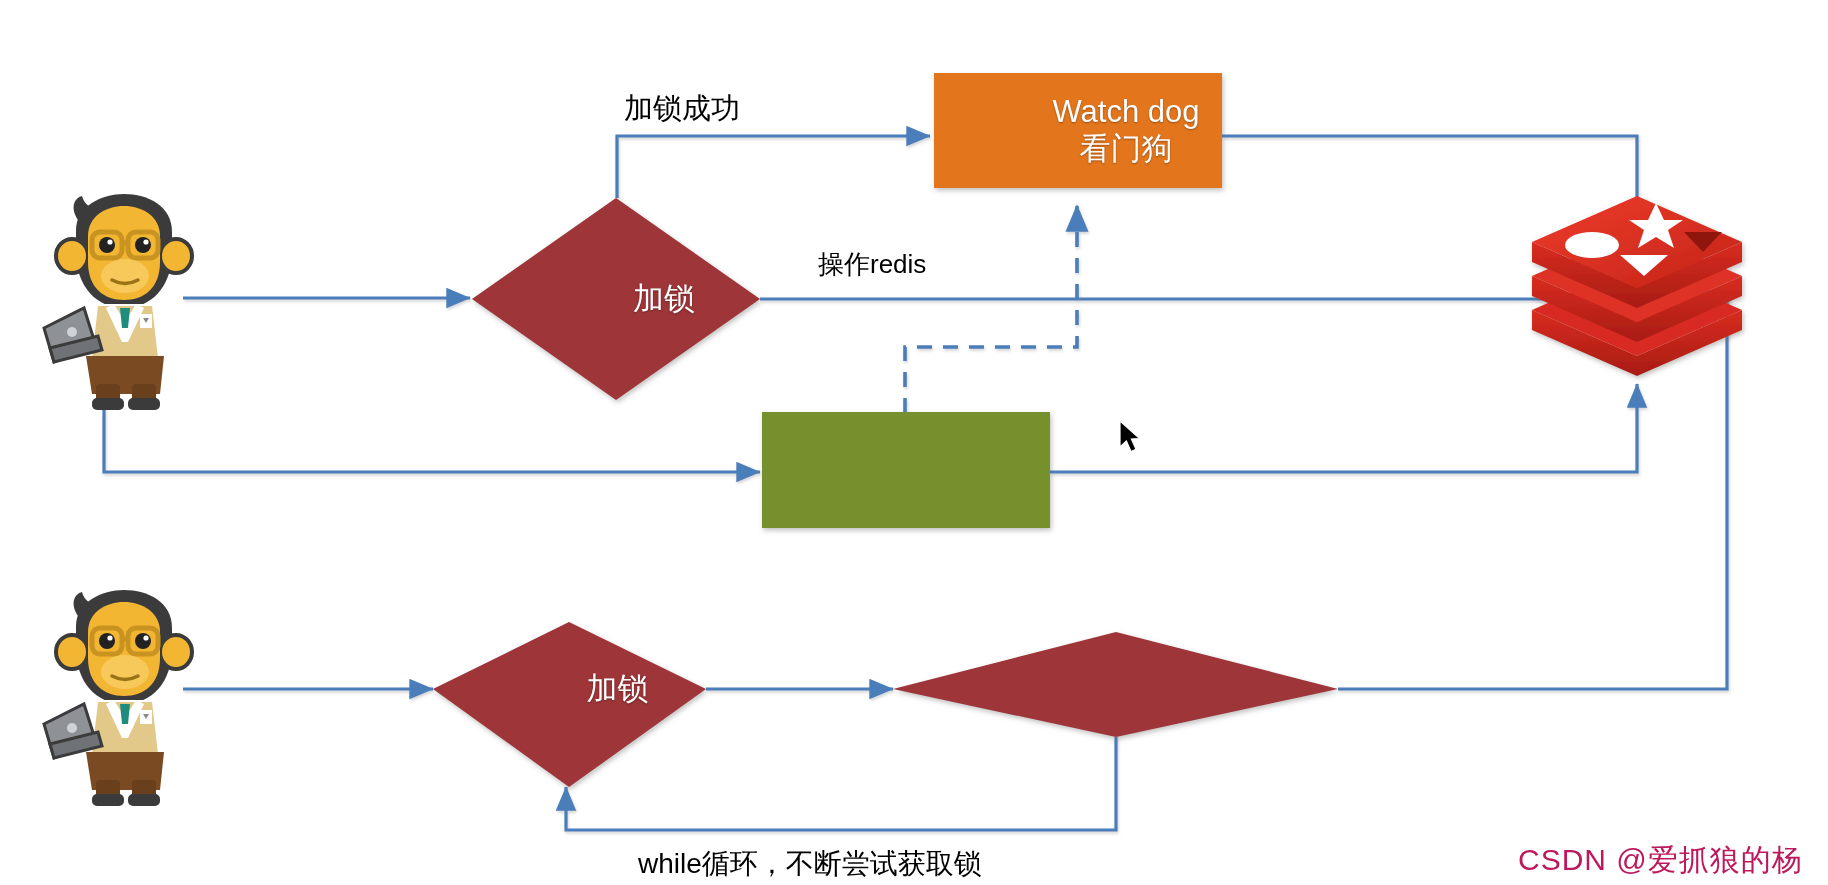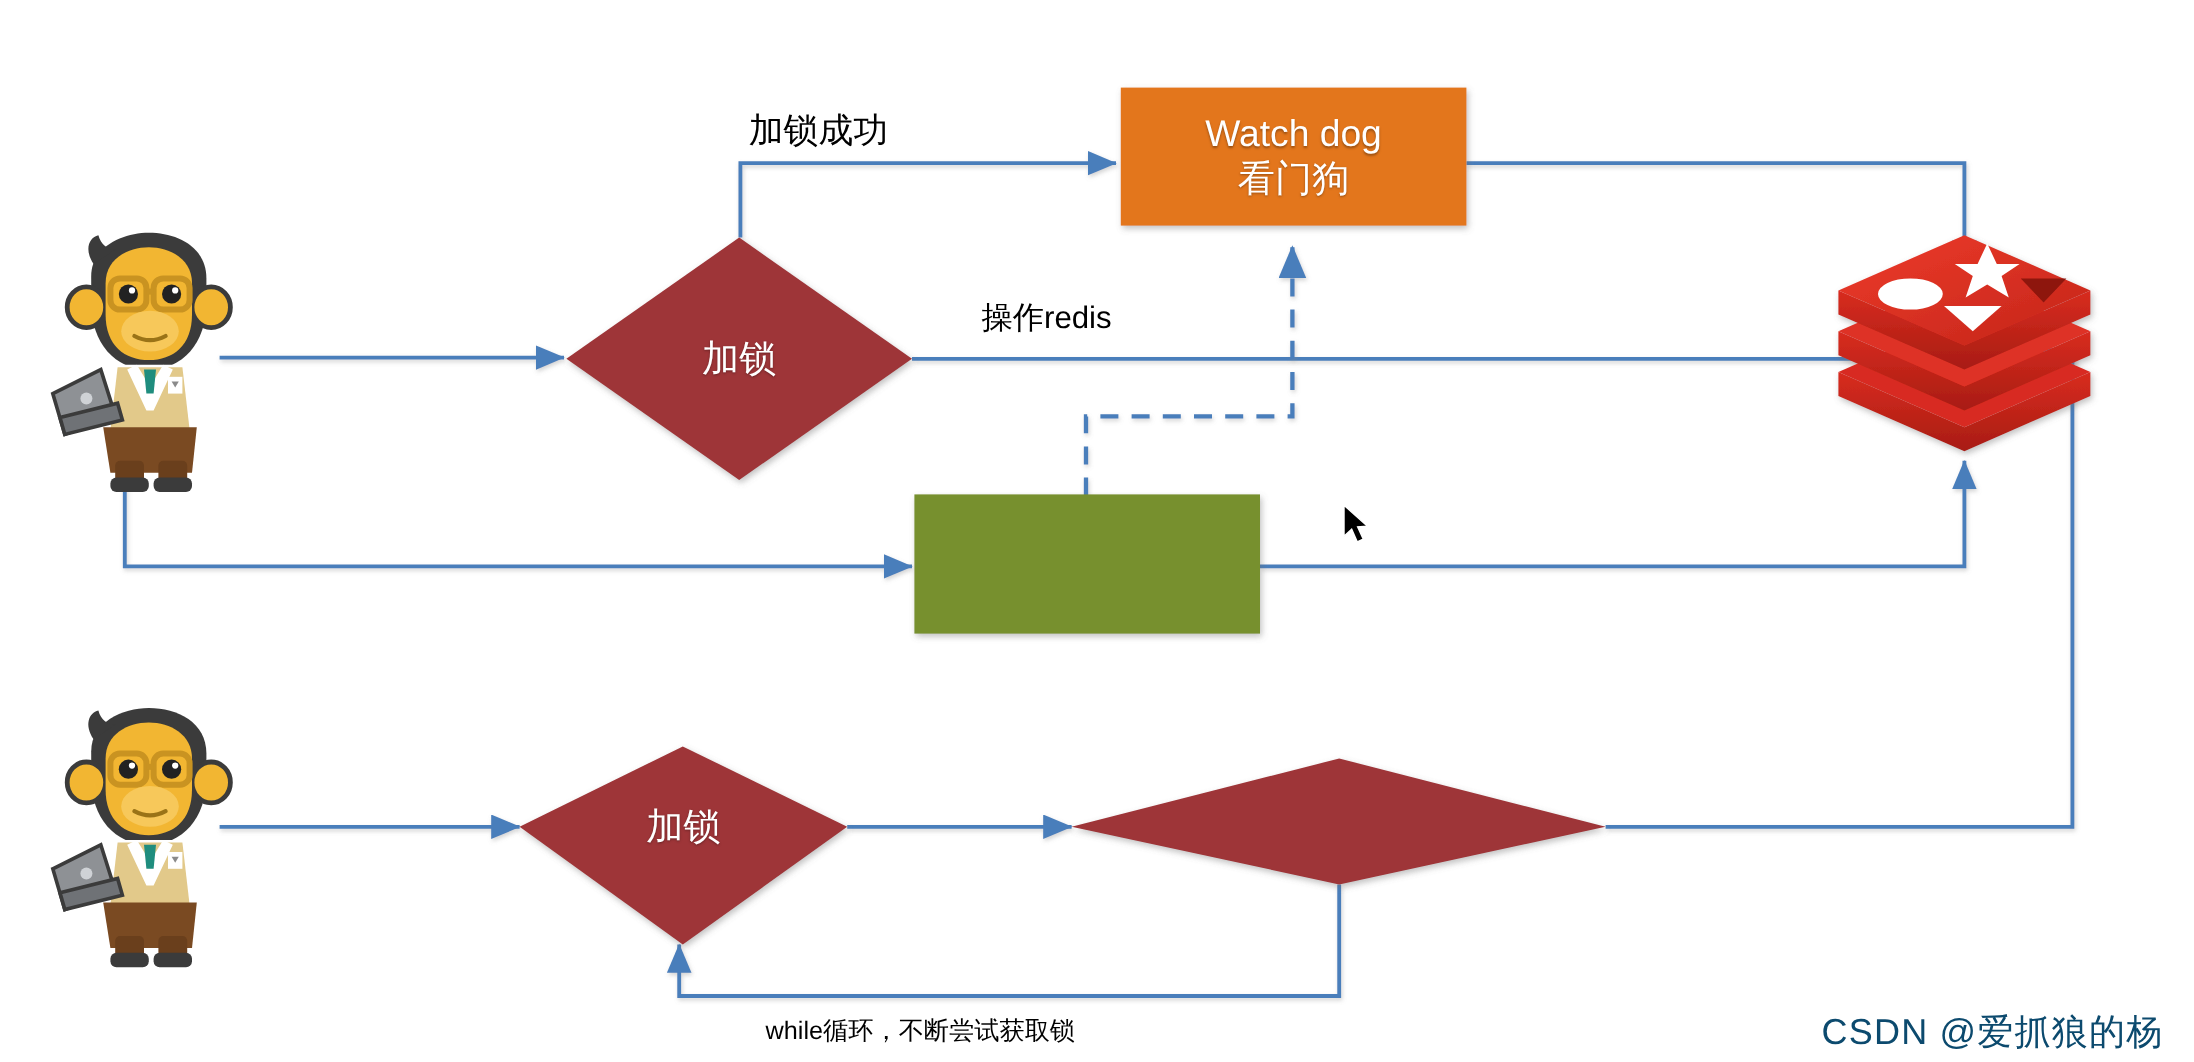--- a/index.html
+++ b/index.html
@@ -30,35 +30,36 @@
     position: absolute;
     display: flex;
     align-items: center;
     justify-content: center;
     flex-direction: column;
     color: #ffffff;
     text-align: center;
     pointer-events: none;
     line-height: 1.18;
     text-shadow: 0 1px 2px rgba(0,0,0,0.35);
+    padding-left: 48px;
   }
   .edge-label {
     position: absolute;
     color: #000000;
     white-space: nowrap;
     font-weight: 400;
   }
   .title-label {
     position: absolute;
     color: #3d3d3d;
     white-space: nowrap;
   }
   .watermark {
     position: absolute;
-    color: #0c4a6e;
+    color: #be185d;
     white-space: nowrap;
     letter-spacing: 1px;
     user-select: none;
   }
 </style>
 </head>
 <body>
 
 <div id="canvas">
 
@@ -234,17 +235,17 @@
   <div class="node-text" style="left:472px; top:269px; width:288px; height:60px; font-size:31px;">加锁</div>
 
 
   <div class="node-text" style="left:433px; top:659px; width:273px; height:60px; font-size:31px;">加锁</div>
 
 
   <div class="edge-label" style="left:624px; top:89px; font-size:29px;">加锁成功</div>
 
   <div class="edge-label" style="left:818px; top:247px; font-size:26px;">操作redis</div>
 
-  <div class="edge-label" style="left:638px; top:845px; font-size:21px;">while循环，不断尝试获取锁</div>
+  <div class="edge-label" style="left:638px; top:845px; font-size:28px;">while循环，不断尝试获取锁</div>
 
   <div class="watermark" style="left:1518px; top:840px; font-size:30px;">CSDN @爱抓狼的杨</div>
 
 </div>
 
 </body></html>

